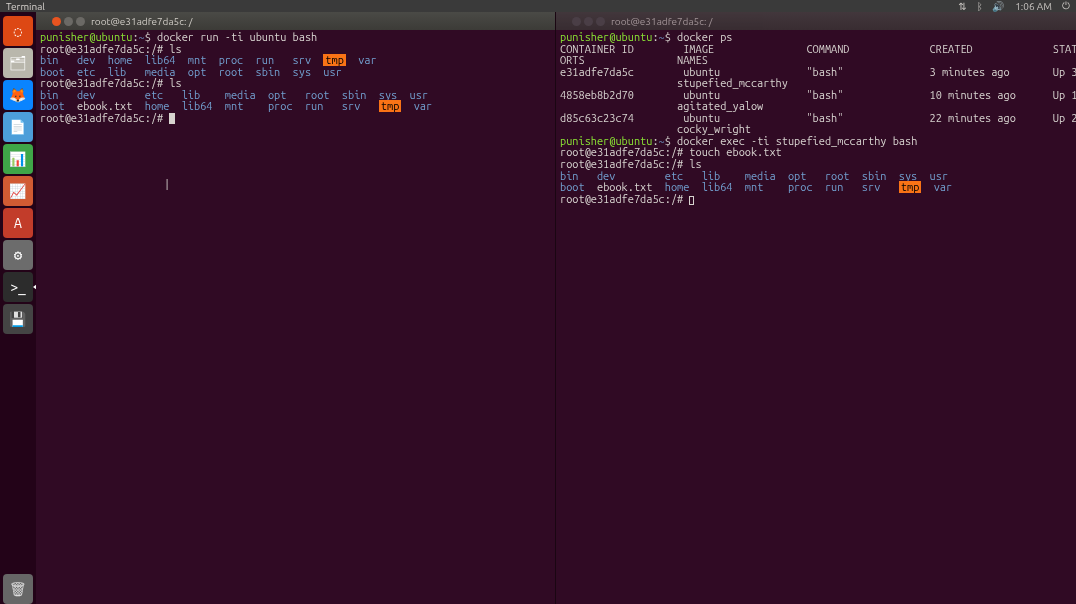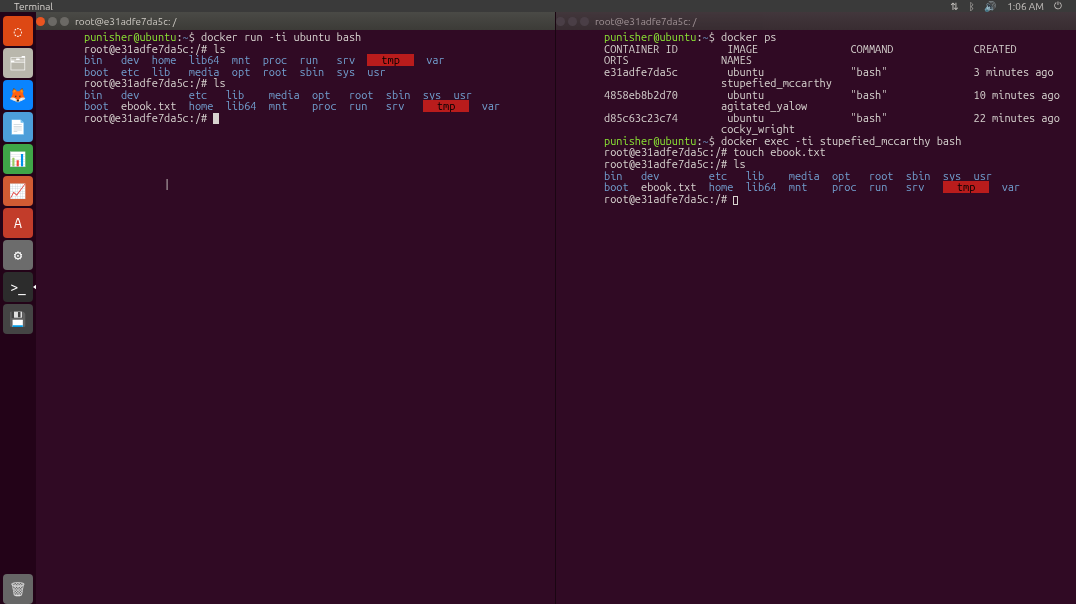--- a/index.html
+++ b/index.html
@@ -10,21 +10,21 @@
   font-size: 11px;
   overflow: hidden;
   position: relative;
 }
 .top-panel {
   height: 12px;
   background: #3a3a3a;
   color: #d7d3cf;
   display: flex;
   align-items: center;
-  padding: 0 14px;
+  padding: 0 6px;
   font-family: "Ubuntu", sans-serif;
   font-size: 10px;
 }
 .top-panel .title { flex: 1; }
 .top-panel .tray { display: flex; gap: 10px; align-items: center; }
 .top-panel .tray span { opacity: .9; }
 .launcher {
   position: absolute;
   left: 0; top: 12px; bottom: 0;
   width: 36px;
@@ -57,48 +57,47 @@
   color:#d7d3cf;
   display:flex; flex-direction:column;
   min-width:0;
   border-right:1px solid #1a0612;
 }
 .termwin:last-child { border-right:none; }
 .titlebar {
   height:18px;
   background: linear-gradient(#4a4a46,#3c3b37);
   display:flex; align-items:center;
-  padding:0 0;
+  padding:0 16px;
   gap:6px;
   font-family:"Ubuntu",sans-serif;
   font-size:10px;
   color:#cfcbc5;
 }
 .winbtns { display:flex; gap:3px; }
 .wbtn { width:9px;height:9px;border-radius:50%; }
 .wbtn.close{background:#e95420;}
 .wbtn.min{background:#6b6965;}
 .wbtn.max{background:#6b6965;}
 .titlebar.inactive { opacity:.7; }
 .titlebar.inactive .wbtn{background:#555;}
 .termbody {
   flex:1;
   padding:2px 4px;
   overflow:hidden;
   line-height:1.05;
   white-space:pre;
   font-size:11px;
   letter-spacing:0;
-  margin-left:44px;
 }
 .termbody span { white-space:pre; }
 .g{color:#8ae234;} 
 .bl{color:#729fcf;} 
 .wh{color:#d7d3cf;}
-.tmp{background:#b91c1c;color:#000;padding:0 14px;}
+.tmp{background:#f97316;color:#000;padding:0 2px;}
 .cursor{display:inline-block;width:6px;height:11px;background:#d7d3cf;vertical-align:text-bottom;}
 .cursor.hollow{background:transparent;border:1px solid #d7d3cf;width:5px;height:9px;}
 .line { display:block; }
 .textcursor{position:absolute;left:128px;top:166px;color:#d7d3cf;font-size:11px;}
 </style>
 </head>
 <body>
 
 <div class="top-panel">
   <span class="title">Terminal</span>

